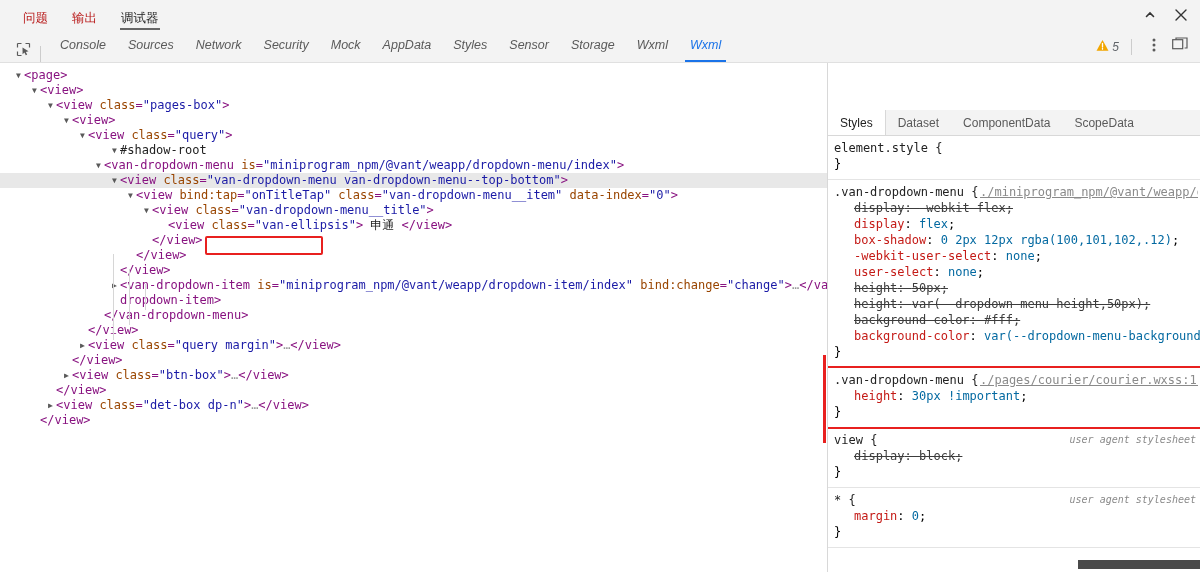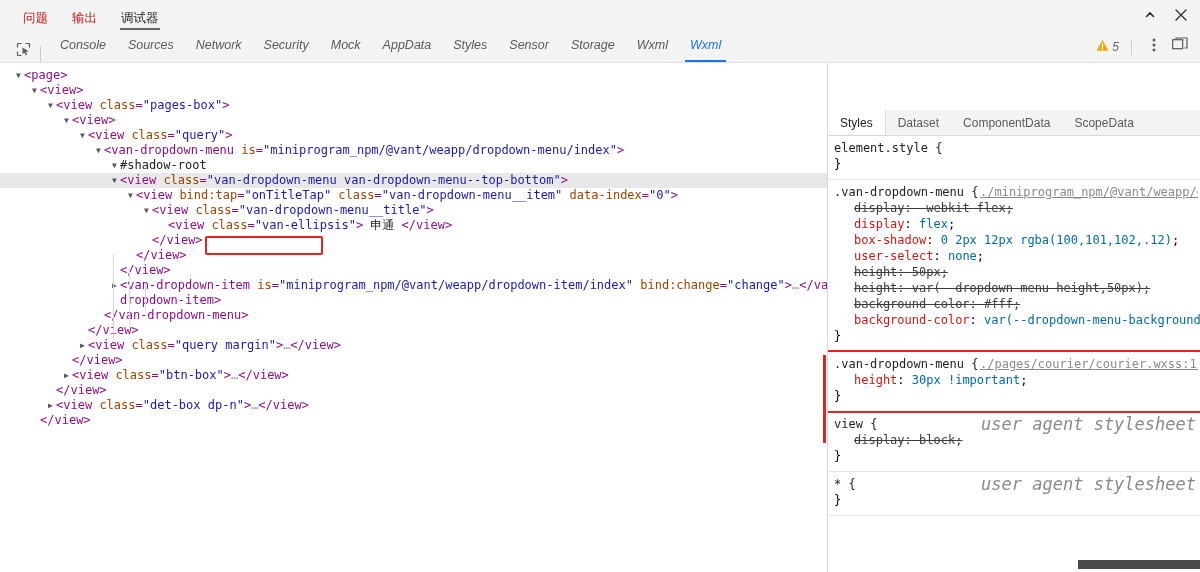--- a/index.html
+++ b/index.html
@@ -201,21 +201,21 @@
     max-width: 218px;
     overflow: hidden;
     white-space: nowrap;
     text-overflow: clip;
   }
   .ua-note {
     color: #8a8a8a;
     font-style: italic;
     position: absolute;
     right: 4px; top: 0;
-    font-size: 17px;
+    font-size: 10px;
   }
   .decl { padding-left: 20px; white-space: nowrap; }
   .prop { color: #c41a16; }
   .pval { color: #0369a1; }
   .strike {
     text-decoration: line-through;
     color: #3c3c3c;
   }
   .strike .prop, .strike .pval { color: #3c3c3c; }
   .st-hl {
@@ -311,22 +311,22 @@
 
 <div class="body-split">
 
   <div class="dom-pane">
     <div class="dom-tree" id="dom-tree">
         <div class="dn"><span style="padding-left:8px"><span class="tri">▼</span><span class="punc">&lt;</span><span class="tag">page</span><span class="punc">&gt;</span></span></div>
         <div class="dn"><span style="padding-left:24px"><span class="tri">▼</span><span class="punc">&lt;</span><span class="tag">view</span><span class="punc">&gt;</span></span></div>
         <div class="dn"><span style="padding-left:40px"><span class="tri">▼</span><span class="punc">&lt;</span><span class="tag">view</span> <span class="attr">class</span><span class="punc">=</span><span class="val">"pages-box"</span><span class="punc">&gt;</span></span></div>
         <div class="dn"><span style="padding-left:56px"><span class="tri">▼</span><span class="punc">&lt;</span><span class="tag">view</span><span class="punc">&gt;</span></span></div>
         <div class="dn"><span style="padding-left:72px"><span class="tri">▼</span><span class="punc">&lt;</span><span class="tag">view</span> <span class="attr">class</span><span class="punc">=</span><span class="val">"query"</span><span class="punc">&gt;</span></span></div>
+        <div class="dn"><span style="padding-left:104px"><span class="tri">▼</span><span class="txt">#shadow-root</span></span></div>
         <div class="dn"><span style="padding-left:88px"><span class="tri">▼</span><span class="punc">&lt;</span><span class="tag">van-dropdown-menu</span> <span class="attr">is</span><span class="punc">=</span><span class="val">"miniprogram_npm/@vant/weapp/dropdown-menu/index"</span><span class="punc">&gt;</span></span></div>
-        <div class="dn"><span style="padding-left:104px"><span class="tri">▼</span><span class="txt">#shadow-root</span></span></div>
         <div class="dn sel"><span style="padding-left:104px"><span class="tri">▼</span><span class="punc">&lt;</span><span class="tag">view</span> <span class="attr">class</span><span class="punc">=</span><span class="val">"van-dropdown-menu van-dropdown-menu--top-bottom"</span><span class="punc">&gt;</span></span></div>
         <div class="dn"><span style="padding-left:120px"><span class="tri">▼</span><span class="punc">&lt;</span><span class="tag">view</span> <span class="attr">bind:tap</span><span class="punc">=</span><span class="val">"onTitleTap"</span> <span class="attr">class</span><span class="punc">=</span><span class="val">"van-dropdown-menu__item"</span> <span class="attr">data-index</span><span class="punc">=</span><span class="val">"0"</span><span class="punc">&gt;</span></span></div>
         <div class="dn"><span style="padding-left:136px"><span class="tri">▼</span><span class="punc">&lt;</span><span class="tag">view</span> <span class="attr">class</span><span class="punc">=</span><span class="val">"van-dropdown-menu__title"</span><span class="punc">&gt;</span></span></div>
         <div class="dn"><span style="padding-left:152px"><span class="tri"></span><span class="punc">&lt;</span><span class="tag">view</span> <span class="attr">class</span><span class="punc">=</span><span class="val">"van-ellipsis"</span><span class="punc">&gt;</span> <span class="txt">申通</span> <span class="punc">&lt;/</span><span class="tag">view</span><span class="punc">&gt;</span></span></div>
         <div class="dn"><span style="padding-left:136px"><span class="tri"></span><span class="punc">&lt;/</span><span class="tag">view</span><span class="punc">&gt;</span></span></div>
         <div class="dn"><span style="padding-left:120px"><span class="tri"></span><span class="punc">&lt;/</span><span class="tag">view</span><span class="punc">&gt;</span></span></div>
         <div class="dn"><span style="padding-left:104px"><span class="tri"></span><span class="punc">&lt;/</span><span class="tag">view</span><span class="punc">&gt;</span></span></div>
         <div class="dn"><span style="padding-left:104px"><span class="tri">▶</span><span class="punc">&lt;</span><span class="tag">van-dropdown-item</span> <span class="attr">is</span><span class="punc">=</span><span class="val">"miniprogram_npm/@vant/weapp/dropdown-item/index"</span>  <span class="attr">bind:change</span><span class="punc">=</span><span class="val">"change"</span><span class="punc">&gt;</span><span class="ell">…</span><span class="punc">&lt;/</span><span class="tag">van-</span></span></div>
         <div class="dn"><span style="padding-left:104px"><span class="tri"></span><span class="tag">dropdown-item</span><span class="punc">&gt;</span></span></div>
         <div class="dn"><span style="padding-left:88px"><span class="tri"></span><span class="punc">&lt;/</span><span class="tag">van-dropdown-menu</span><span class="punc">&gt;</span></span></div>
@@ -355,38 +355,40 @@
     <div class="st-body" id="st-body">
         <div class="rule bordered">
           <div class="rule-head"><span class="sel-txt">element.style</span> <span class="brace">{</span></div>
           <div>}</div>
         </div>
         <div class="rule bordered">
           <div class="rule-head"><span class="sel-txt">.van-dropdown-menu</span> <span class="brace">{</span><span class="src-link">./miniprogram_npm/@vant/weapp/dro…</span></div>
           <div class="decl strike"><span class="prop">display</span>: <span class="pval">-webkit-flex</span>;</div>
           <div class="decl"><span class="prop">display</span>: <span class="pval">flex</span>;</div>
           <div class="decl"><span class="prop">box-shadow</span>: <span class="pval">0 2px 12px rgba(100,101,102,.12)</span>;</div>
+          <div class="decl"><span class="prop">-webkit-user-select</span>: <span class="pval">none</span>;</div>
           <div class="decl"><span class="prop">user-select</span>: <span class="pval">none</span>;</div>
           <div class="decl strike"><span class="prop">height</span>: <span class="pval">50px</span>;</div>
           <div class="decl strike"><span class="prop">height</span>: <span class="pval">var(--dropdown-menu-height,50px)</span>;</div>
           <div class="decl strike"><span class="prop">background-color</span>: <span class="pval">#fff</span>;</div>
           <div class="decl"><span class="prop">background-color</span>: <span class="pval">var(--dropdown-menu-background-colo</span>;</div>
           <div>}</div>
         </div>
         <div class="rule bordered" style="position: relative;">
           <div class="rule-head"><span class="sel-txt">.van-dropdown-menu</span> <span class="brace">{</span><span class="src-link">./pages/courier/courier.wxss:11</span></div>
           <div class="decl"><span class="prop">height</span>: <span class="pval">30px !important</span>;</div>
           <div>}</div>
           <div class="st-hl" style="inset: -2px -2px -2px -4px;"></div>
         </div>
         <div class="rule bordered">
           <div class="rule-head"><span class="sel-txt">view</span> <span class="brace">{</span><span class="ua-note">user agent stylesheet</span></div>
           <div class="decl strike"><span class="prop">display</span>: <span class="pval">block</span>;</div>
           <div>}</div>
         </div>
         <div class="rule bordered">
           <div class="rule-head"><span class="sel-txt">*</span> <span class="brace">{</span><span class="ua-note">user agent stylesheet</span></div>
+          <div class="decl"><span class="prop">margin</span>: <span class="pval">0</span>;</div>
           <div>}</div>
         </div>
       </div>
     <div class="hscroll" id="st-hscroll" style="left: 250px; bottom: 3px; width: 122px;"></div>
   </div>
 </div>
 
 </body></html>

